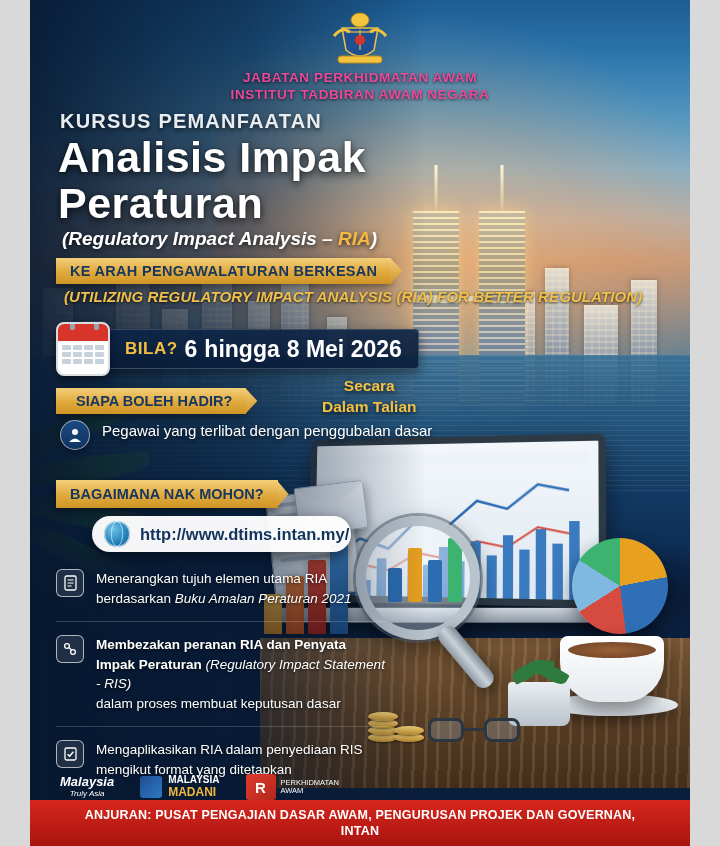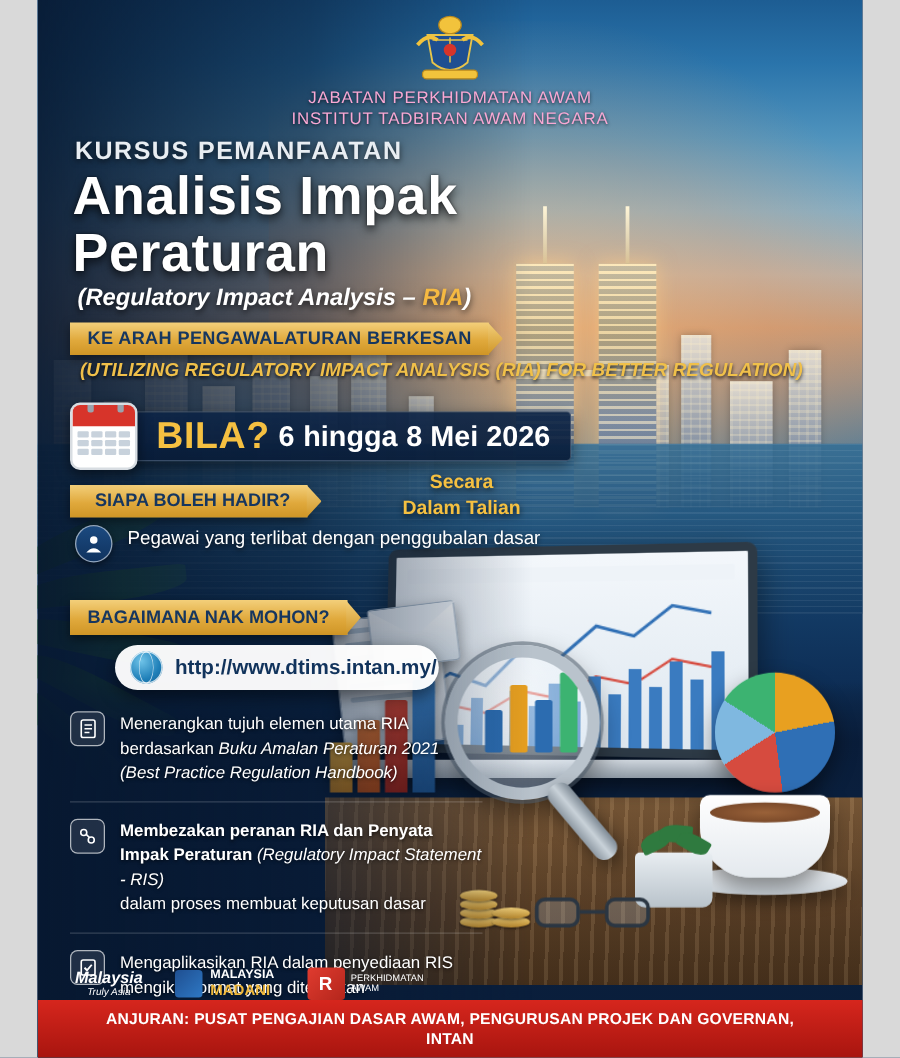--- a/index.html
+++ b/index.html
@@ -218,21 +218,21 @@
   .coin { position: absolute; width: 30px; height: 9px; border-radius: 50%;
     background: linear-gradient(180deg,#f4d27a,#b9882c); box-shadow: 0 1px 2px rgba(0,0,0,.5);}
 
   
   .content { position: absolute; inset: 0; }
 
   .crest { position: absolute; left: 50%; transform: translateX(-50%); top: 10px; width: 56px; height: 58px; }
 
   .dept { position: absolute; top: 70px; left: 0; right: 0; text-align: center; }
   .dept div {
-    color: #f9a8d4; font-weight: normal; font-size: 13.5px; letter-spacing: .6px;
+    color: #ec4899; font-weight: bold; font-size: 13.5px; letter-spacing: .6px;
     text-shadow: 0 1px 3px rgba(0,0,0,.75);
     line-height: 1.25;
   }
 
   .kursus {
     position: absolute; left: 30px; top: 110px;
     color: #e8edf2; font-size: 20px; letter-spacing: 1.2px; font-weight: 600;
     text-shadow: 0 2px 5px rgba(0,0,0,.7);
   }
   .title1, .title2 {
@@ -289,21 +289,21 @@
   .calendar .ring { position:absolute; top:-4px; width:5px; height:10px; background:#9aa4ae; border-radius:2px;}
   .bila-bar {
     margin-left: -8px;
     height: 40px; padding: 0 16px 0 22px;
     background: linear-gradient(180deg, rgba(12,36,70,.92), rgba(9,28,56,.92));
     border: 1px solid rgba(255,255,255,.18);
     border-radius: 4px;
     display: flex; align-items: center; gap: 7px;
     box-shadow: 0 4px 12px rgba(0,0,0,.45);
   }
-  .bila-label { color: #f5c041; font-weight: bold; font-size: 30px; letter-spacing: .5px; }
+  .bila-label { color: #f5c041; font-weight: bold; font-size: 17px; letter-spacing: .5px; }
   .bila-date { color: #ffffff; font-size: 23px; font-weight: bold; }
 
   .secara {
     position: absolute; left: 292px; top: 376px; text-align: center;
     color: #f5c041; font-weight: bold; font-size: 15.5px; line-height: 1.35;
     text-shadow: 0 2px 5px rgba(0,0,0,.7);
   }
 
   .who {
     position: absolute; left: 30px; top: 420px; display: flex; gap: 12px; align-items: flex-start;
@@ -609,21 +609,20 @@
       <div class="obj">
         <div class="obj-icon">
           <svg width="15" height="16" viewBox="0 0 15 16">
             <rect x="2" y="1" width="11" height="14" rx="1.5" fill="none" stroke="#ffffff" stroke-width="1.3"></rect>
             <path d="M4.6 5h6M4.6 8h6M4.6 11h4" stroke="#ffffff" stroke-width="1.2"></path>
           </svg>
         </div>
         <div class="obj-body">
           <div>Menerangkan tujuh elemen utama RIA</div>
           <div><span>berdasarkan </span><i>Buku Amalan Peraturan 2021</i></div>
-          <div><i>(Best Practice Regulation Handbook)</i></div>
         </div>
       </div>
 
       <div class="obj">
         <div class="obj-icon">
           <svg width="16" height="16" viewBox="0 0 16 16">
             <circle cx="5" cy="5" r="2.4" fill="none" stroke="#ffffff" stroke-width="1.3"></circle>
             <circle cx="11" cy="11" r="2.4" fill="none" stroke="#ffffff" stroke-width="1.3"></circle>
             <path d="M7 6.5 L9.5 9" stroke="#ffffff" stroke-width="1.3"></path>
           </svg>

